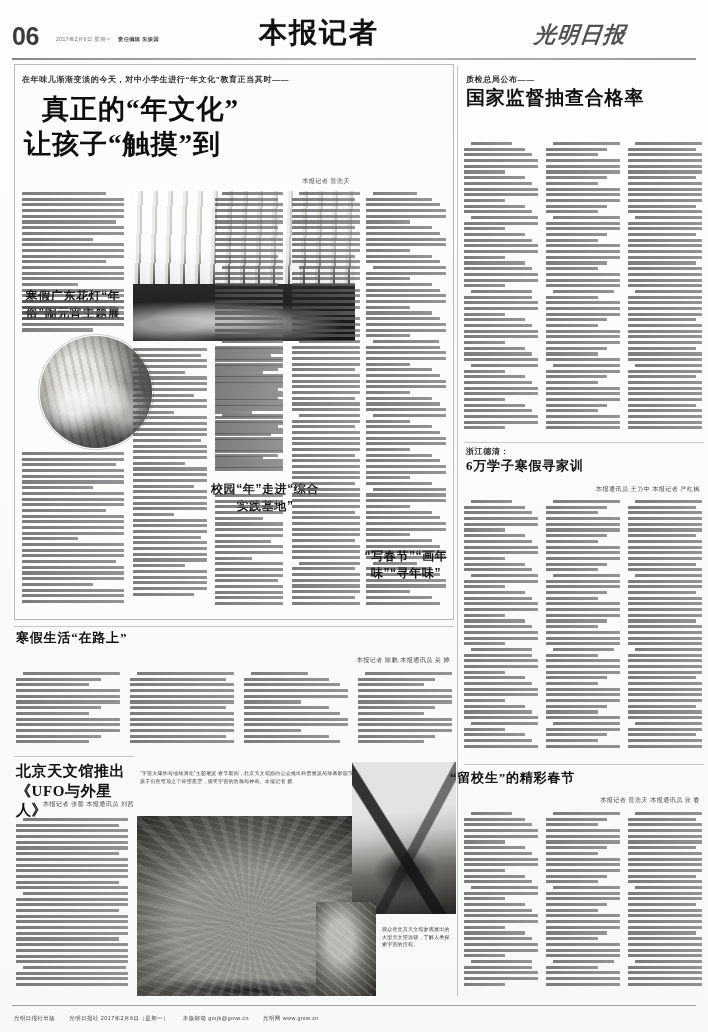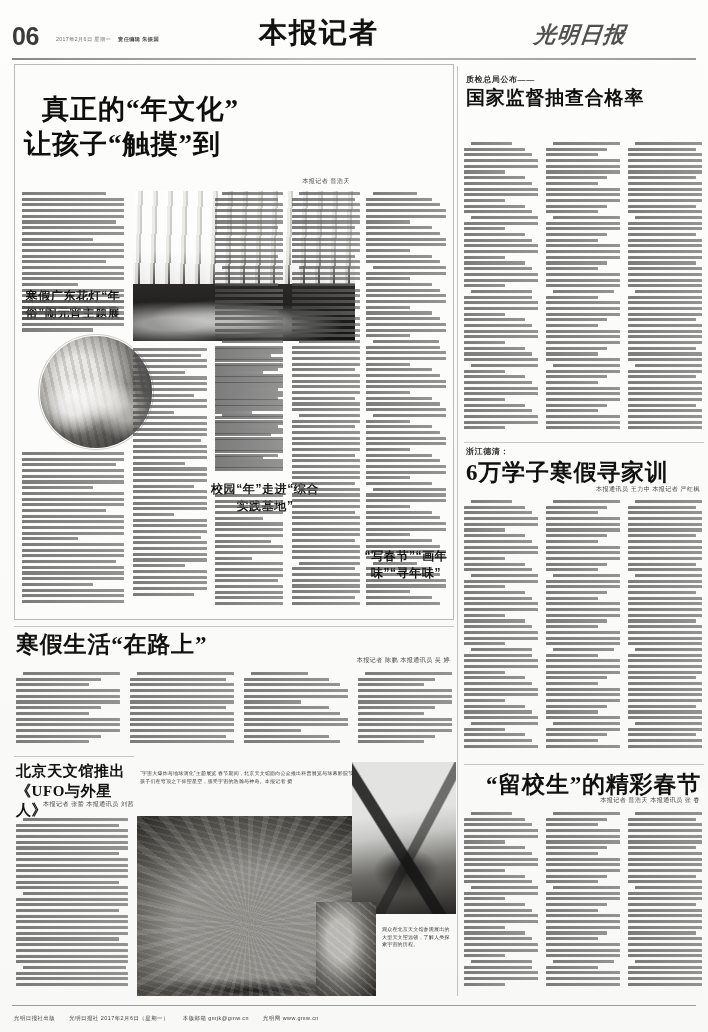--- a/index.html
+++ b/index.html
@@ -83,21 +83,21 @@
   .kicker{
     font-size:8px;color:#333;letter-spacing:.6px;font-weight:600;
     font-family:"Liberation Sans","DejaVu Sans",sans-serif;
   }
   .h1{
     font-size:27px;font-weight:700;line-height:1.28;color:#0e0e0e;
     letter-spacing:1px;
     font-family:"Liberation Serif","DejaVu Serif",serif;
   }
   .h2{
-    font-size:23px;font-weight:700;line-height:1.3;color:#111;
+    font-size:13px;font-weight:700;line-height:1.3;color:#111;
     letter-spacing:.8px;
   }
   .h3{
     font-size:15px;font-weight:700;line-height:1.3;color:#111;letter-spacing:.6px;
   }
   .byline{
     font-size:6px;color:#444;letter-spacing:.5px;text-align:right;
     font-family:"Liberation Sans","DejaVu Sans",sans-serif;
   }
   .subhead{
@@ -191,20 +191,23 @@
     <div class="folio-meta">
       <span>2017年2月6日 星期一</span><b>责任编辑 朱振国</b>
     </div>
     <div class="section-title">本报记者</div>
     <div class="brand">光明日报</div>
   </div>
   <div class="rule-head"></div>
 
   <div class="frame"></div>
 
+  <div style="position:absolute;left:22px;top:74px;width:330px;">
+    <div class="kicker">在年味儿渐渐变淡的今天，对中小学生进行“年文化”教育正当其时——</div>
+  </div>
   <div style="position:absolute;left:24px;top:92px;width:340px;">
     <div class="h1" style="margin-left:18px;">真正的“年文化”</div>
     <div class="h1">让孩子“触摸”到</div>
   </div>
   <div style="position:absolute;left:240px;top:177px;width:110px;">
     <div class="byline">本报记者  晋浩天</div>
   </div>
 
   <div class="photo ph-banner" style="left:133px;top:191px;width:222px;height:150px;"></div>
 
@@ -986,21 +989,21 @@
       <div class="tl "></div>
       <div class="tl "></div>
       <div class="tl  i"></div>
       <div class="tl "></div>
       <div class="tl s92"></div>
       <div class="tl "></div>
       <div class="tl "></div>
     </div>
 
   <div class="hrule" style="left:464px;top:764px;width:240px;"></div>
-  <div class="h2" style="position:absolute;left:486px;top:770px;">“留校生”的精彩春节</div>
+  <div class="h2" style="position:absolute;left:450px;top:770px;">“留校生”的精彩春节</div>
   <div class="byline" style="position:absolute;left:500px;top:796px;width:200px;">本报记者  晋浩天  本报通讯员  张 春</div>
   <div class="col" style="left:464px;top:812px;width:74px;height:182px;">
       <div class="tl s55 i"></div>
       <div class="tl s82"></div>
       <div class="tl s92"></div>
       <div class="tl "></div>
       <div class="tl "></div>
       <div class="tl s55"></div>
       <div class="tl s82"></div>
       <div class="tl s92"></div>

